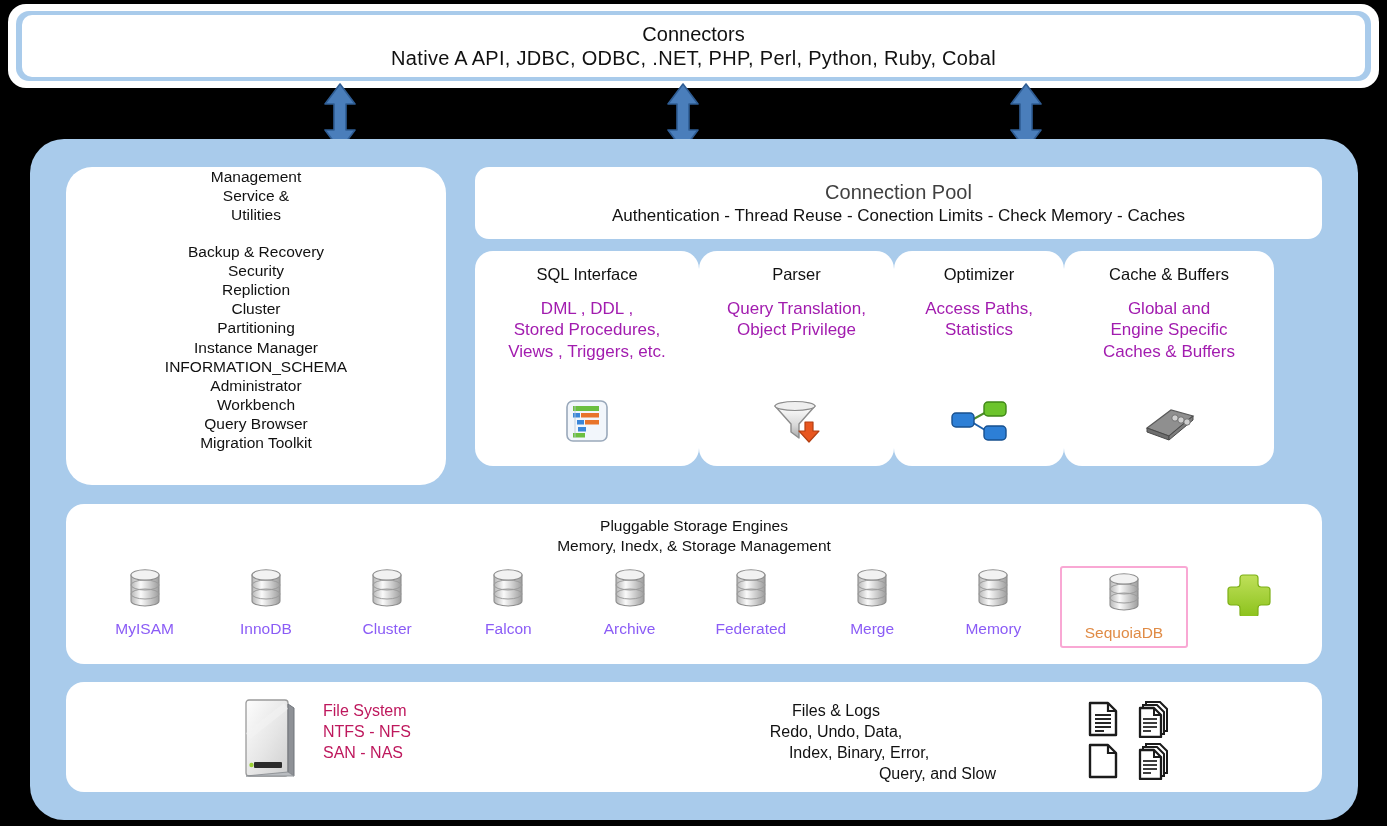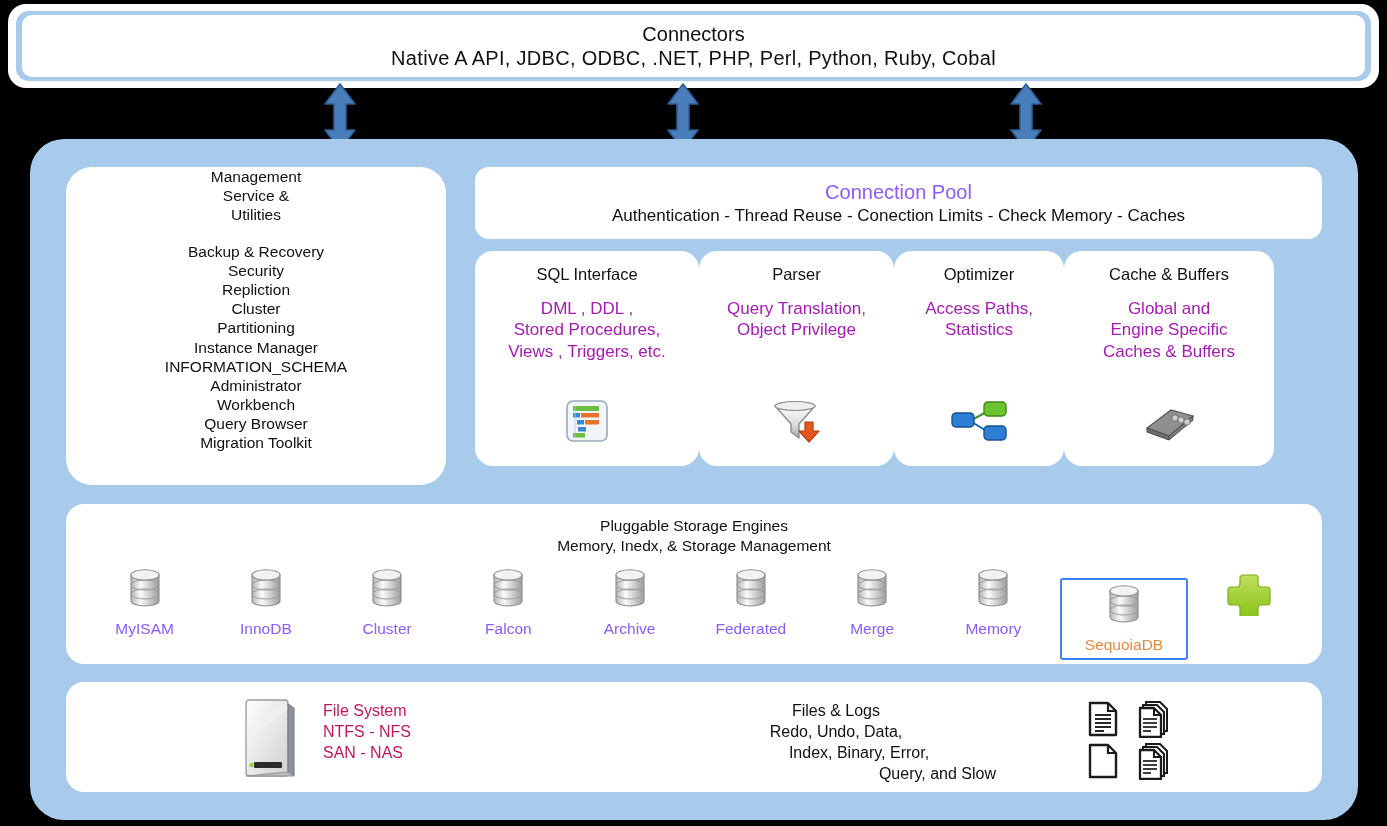--- a/index.html
+++ b/index.html
@@ -52,21 +52,21 @@
   .mgmt-gap { height: 18px; }
 
   #engine-col { position: absolute; left: 409px; top: 0; width: 847px; height: 318px; }
 
   #connection-pool {
     position: absolute; left: 0; top: 0; width: 847px; height: 72px;
     background: #ffffff; border-radius: 14px;
     display: flex; flex-direction: column; align-items: center; justify-content: center;
     line-height: 1.24;
   }
-  .cp-title { font-size: 20px; color: #8b5cf6; }
+  .cp-title { font-size: 20px; color: #404040; }
   .cp-sub   { font-size: 17px; color: #111; white-space: nowrap; }
 
   #module-row { position: absolute; left: 0; top: 84px; width: 847px; height: 215px; display: flex; }
   .module-card {
     background: #ffffff; border-radius: 18px;
     display: flex; flex-direction: column; align-items: center;
     padding-top: 14px; position: relative;
   }
   .module-card.m-sql   { width: 224px; }
   .module-card.m-parse { width: 195px; }
@@ -87,22 +87,22 @@
   }
   #engine-list {
     position: absolute; top: 58px; left: 18px; width: 1220px; height: 95px;
     display: flex; align-items: flex-start;
   }
   .engine-item {
     flex: 1 1 0; display: flex; flex-direction: column; align-items: center;
     padding-top: 4px;
   }
   .engine-item.highlighted {
-    border: 2px solid #3b82f6; border-radius: 3px;
-    padding: 2px 4px 4px; flex: 0 0 128px; margin: 16px 6px;
+    border: 2px solid #f9a8d4; border-radius: 3px;
+    padding: 2px 4px 4px; flex: 0 0 128px; margin: 4px 6px;
   }
   .engine-label { font-size: 15.5px; color: #8b5cf6; margin-top: 6px; white-space: nowrap; }
   .engine-item.highlighted .engine-label { color: #e08b45; }
   .plus-slot { flex: 0 0 110px; display: flex; align-items: center; justify-content: center; padding-top: 8px; }
 
   
   #fs-band {
     position: absolute; left: 36px; top: 543px; width: 1256px; height: 110px;
     background: #ffffff; border-radius: 18px;
   }

